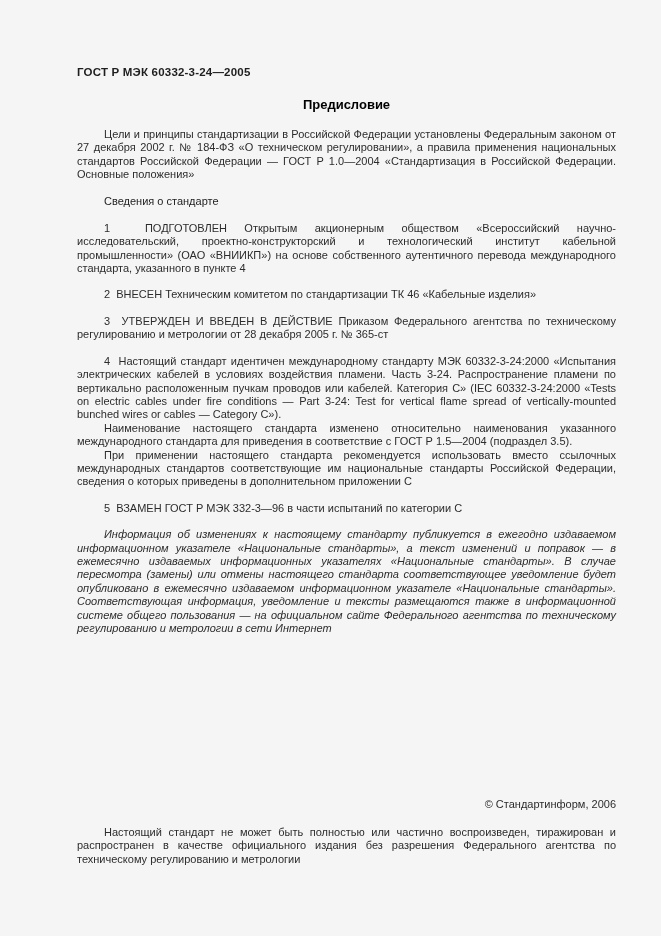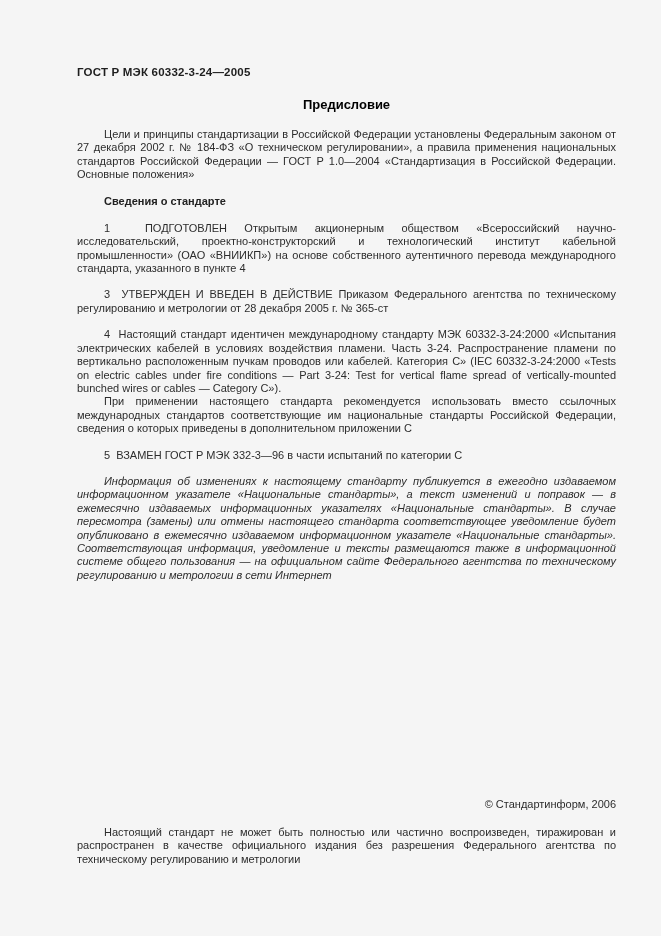--- a/index.html
+++ b/index.html
@@ -39,21 +39,21 @@
   p.body {
     margin: 0;
     text-align: justify;
   }
   .indent { text-indent: 27px; }
   .spaced { margin-top: 13px !important; }
   .intro  { margin-top: 16px !important; }
   .subheading {
     margin: 14px 0 0 27px;
     font-size: 11px;
-    font-weight: bold;
+    font-weight: normal;
     color: #222;
   }
   .italic { font-style: italic; }
   .page-footer { margin-top: auto; }
   .copyright-line { text-align: right; }
   .disclaimer { margin-top: 14px !important; }
   .page-number {
     margin-top: 11px;
     font-size: 10.5px;
     color: #3a3a3a;
@@ -67,25 +67,27 @@
   <div class="running-header">ГОСТ Р МЭК 60332-3-24—2005</div>
 
   <h1 class="doc-title">Предисловие</h1>
 
   <p class="body indent intro">Цели и принципы стандартизации в Российской Федерации установлены Федеральным законом от 27 декабря 2002 г. № 184-ФЗ «О техническом регулировании», а правила применения национальных стандартов Российской Федерации — ГОСТ Р 1.0—2004 «Стандартизация в Российской Федерации. Основные положения»</p>
 
   <h2 class="subheading">Сведения о стандарте</h2>
 
   <p class="body indent spaced">1&nbsp; ПОДГОТОВЛЕН Открытым акционерным обществом «Всероссийский научно-исследовательский, проектно-конструкторский и технологический институт кабельной промышленности» (ОАО «ВНИИКП») на основе собственного аутентичного перевода международного стандарта, указанного в пункте 4</p>
 
+  <p class="body indent spaced">2&nbsp; ВНЕСЕН Техническим комитетом по стандартизации ТК 46 «Кабельные изделия»</p>
 
   <p class="body indent spaced">3&nbsp; УТВЕРЖДЕН И ВВЕДЕН В ДЕЙСТВИЕ Приказом Федерального агентства по техническому регулированию и метрологии от 28 декабря 2005 г. № 365-ст</p>
 
   <p class="body indent spaced">4&nbsp; Настоящий стандарт идентичен международному стандарту МЭК 60332-3-24:2000 «Испытания электрических кабелей в условиях воздействия пламени. Часть 3-24. Распространение пламени по вертикально расположенным пучкам проводов или кабелей. Категория С» (IEC 60332-3-24:2000 «Tests on electric cables under fire conditions — Part 3-24: Test for vertical flame spread of vertically-mounted bunched wires or cables — Category C»).</p>
 
+  <p class="body indent">Наименование настоящего стандарта изменено относительно наименования указанного международного стандарта для приведения в соответствие с ГОСТ Р 1.5—2004 (подраздел 3.5).</p>
 
   <p class="body indent">При применении настоящего стандарта рекомендуется использовать вместо ссылочных международных стандартов соответствующие им национальные стандарты Российской Федерации, сведения о которых приведены в дополнительном приложении С</p>
 
   <p class="body indent spaced">5&nbsp; ВЗАМЕН ГОСТ Р МЭК 332-3—96 в части испытаний по категории С</p>
 
   <p class="body indent italic spaced">Информация об изменениях к настоящему стандарту публикуется в ежегодно издаваемом информационном указателе «Национальные стандарты», а текст изменений и поправок — в ежемесячно издаваемых информационных указателях «Национальные стандарты». В случае пересмотра (замены) или отмены настоящего стандарта соответствующее уведомление будет опубликовано в ежемесячно издаваемом информационном указателе «Национальные стандарты». Соответствующая информация, уведомление и тексты размещаются также в информационной системе общего пользования — на официальном сайте Федерального агентства по техническому регулированию и метрологии в сети Интернет</p>
 
   <div class="page-footer">
     <div class="copyright-line">© Стандартинформ, 2006</div>
 

